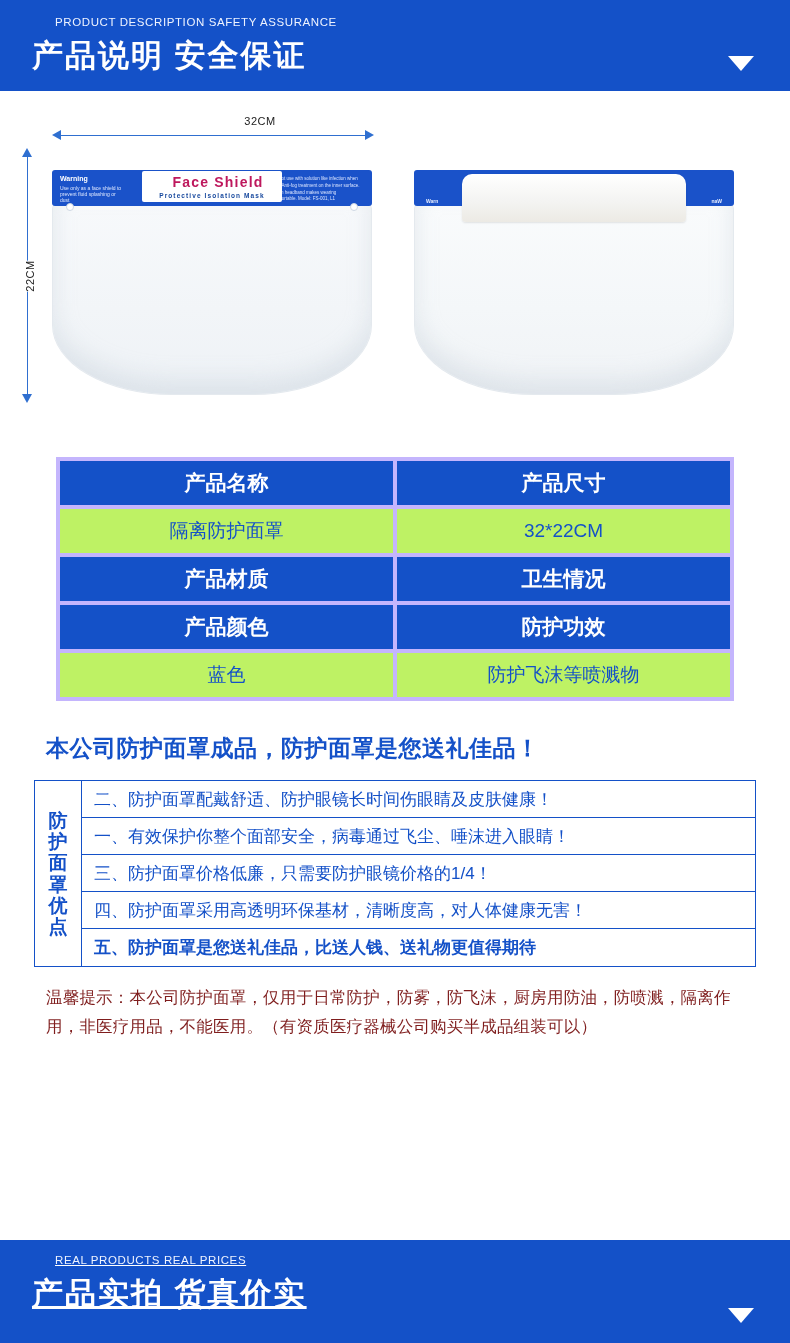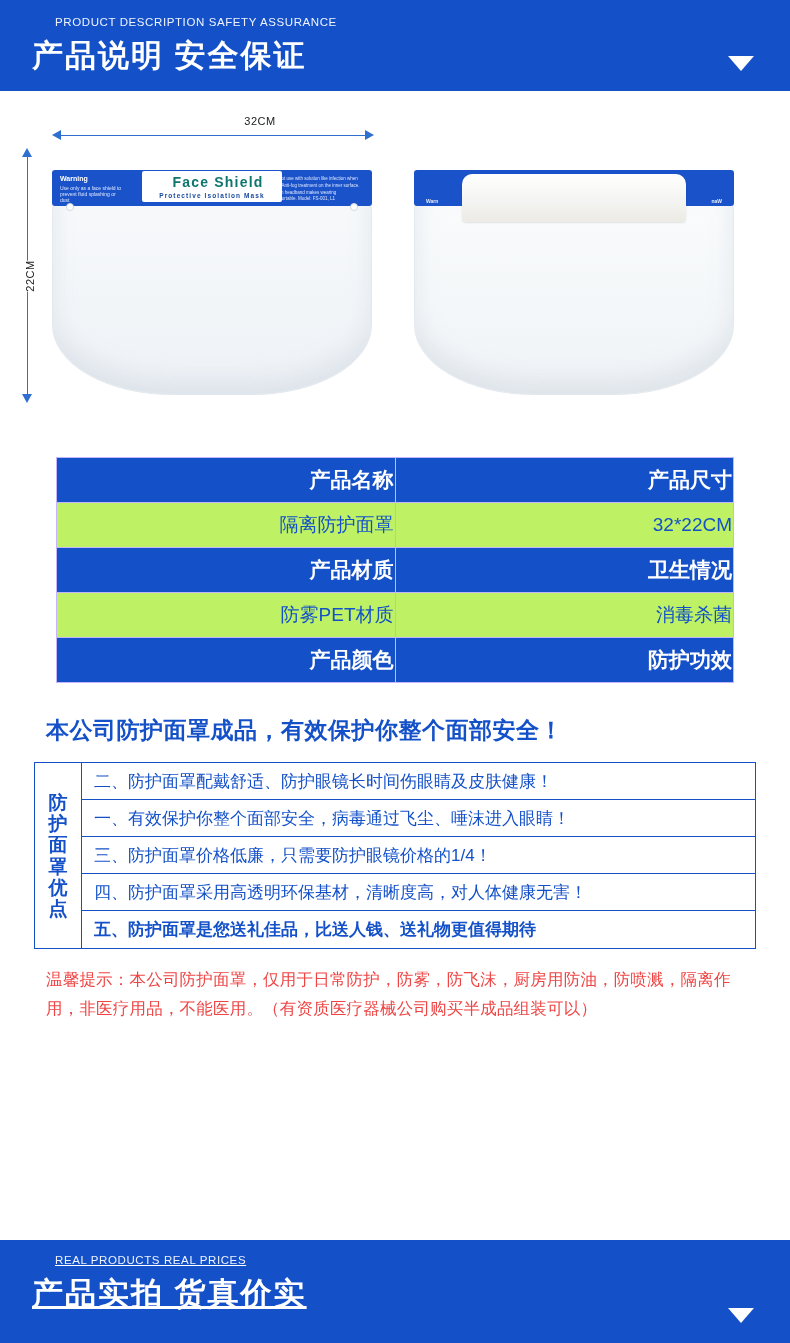--- a/index.html
+++ b/index.html
@@ -196,21 +196,21 @@
     top: 1px;
     width: 140px;
     background: #ffffff;
     border-radius: 2px;
     text-align: center;
     padding: 3px 0 3px 0;
   }
   .brandplate .b1 {
     font-size: 14px;
     font-weight: 700;
-    color: #0f766e;
+    color: #be185d;
     letter-spacing: 1.2px;
     padding-left: 12px;
   }
   .brandplate .b2 {
     font-size: 6.5px;
     font-weight: 700;
     color: #17489d;
     letter-spacing: 1.1px;
     margin-top: 2px;
   }
@@ -259,22 +259,22 @@
   .back-label-r { right: 12px; }
 
   
   .spec-table {
     margin: 24px auto 0 auto;
     width: 678px;
     border-collapse: collapse;
     table-layout: fixed;
   }
   .spec-table td {
-    border: 1px solid #c4b5fd;
-    text-align: right;
+    border: 4px solid #c4b5fd;
+    text-align: center;
     height: 42px;
     font-size: 19px;
     margin-left: 12px;
   }
   .spec-table tr.head td {
     background: #1451c8;
     color: #ffffff;
     font-weight: 700;
     font-size: 21px;
   }
@@ -328,21 +328,21 @@
     font-size: 17px;
     border-bottom: 1px solid #1451c8;
     box-sizing: border-box;
     white-space: nowrap;
   }
   .adv-item:last-child { border-bottom: none; font-weight: bold; }
 
   
   .tip {
     margin: 16px 46px 0 46px;
-    color: #ef4444;
+    color: #7f1d1d;
     font-size: 16.5px;
     line-height: 1.75;
     letter-spacing: 0.2px;
   }
 
   
   .banner.bottom {
     position: absolute;
     left: 0; right: 0;
     bottom: 0;
@@ -413,32 +413,32 @@
         <td>产品尺寸</td>
       </tr>
       <tr class="body">
         <td>隔离防护面罩</td>
         <td>32*22CM</td>
       </tr>
       <tr class="head">
         <td>产品材质</td>
         <td>卫生情况</td>
       </tr>
-      <tr class="body">
-        <td>防雾PET材质</td>
-        <td>消毒杀菌</td>
-      </tr>
       <tr class="head">
         <td>产品颜色</td>
         <td>防护功效</td>
       </tr>
+      <tr class="body">
+        <td>蓝色</td>
+        <td>防护飞沫等喷溅物</td>
+      </tr>
     </tbody>
   </table>
 
-  <div class="headline">本公司防护面罩成品，有效保护你整个面部安全！</div>
+  <div class="headline">本公司防护面罩成品，防护面罩是您送礼佳品！</div>
 
   <div class="adv-wrap">
     <div class="adv-side">
       <span>防<br>护<br>面<br>罩<br>优<br>点</span>
     </div>
     <div class="adv-list">
       <div class="adv-item">二、防护面罩配戴舒适、防护眼镜长时间伤眼睛及皮肤健康！</div>
       <div class="adv-item">一、有效保护你整个面部安全，病毒通过飞尘、唾沫进入眼睛！</div>
       <div class="adv-item">三、防护面罩价格低廉，只需要防护眼镜价格的1/4！</div>
       <div class="adv-item">四、防护面罩采用高透明环保基材，清晰度高，对人体健康无害！</div>

